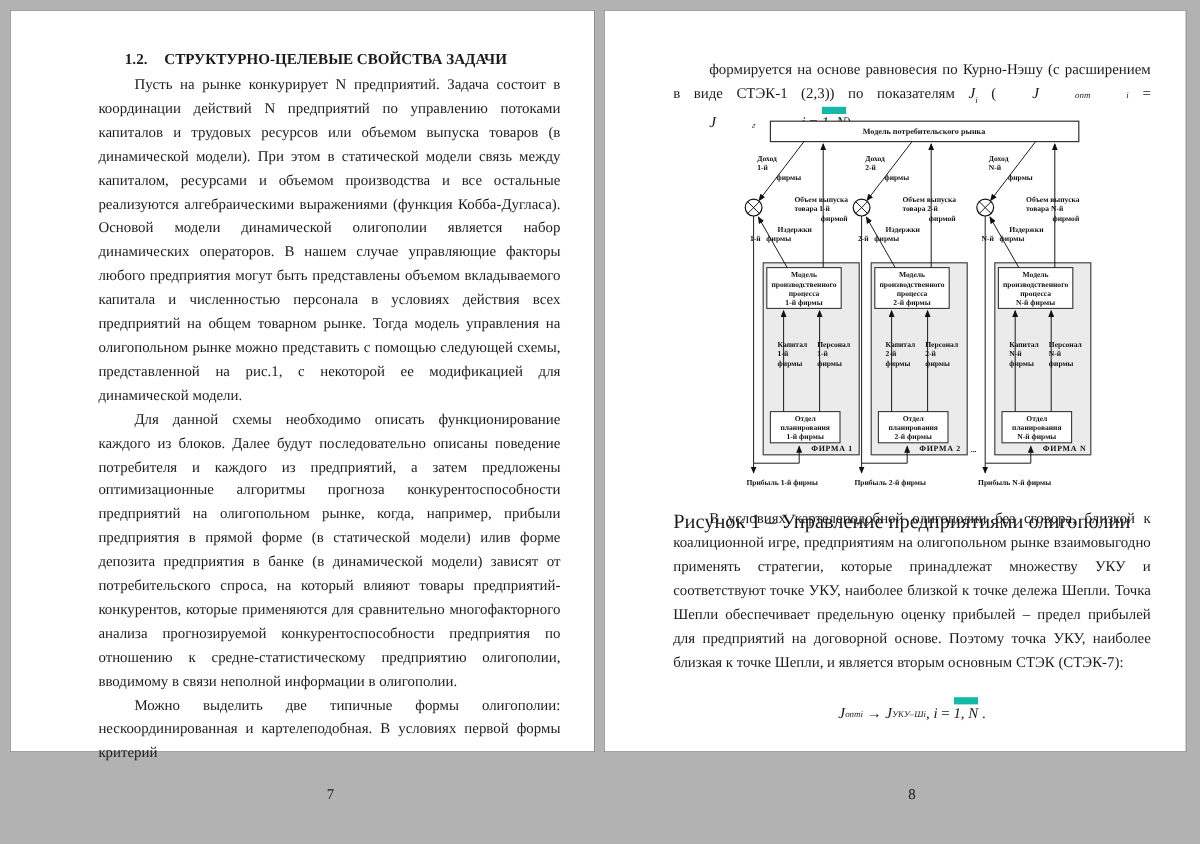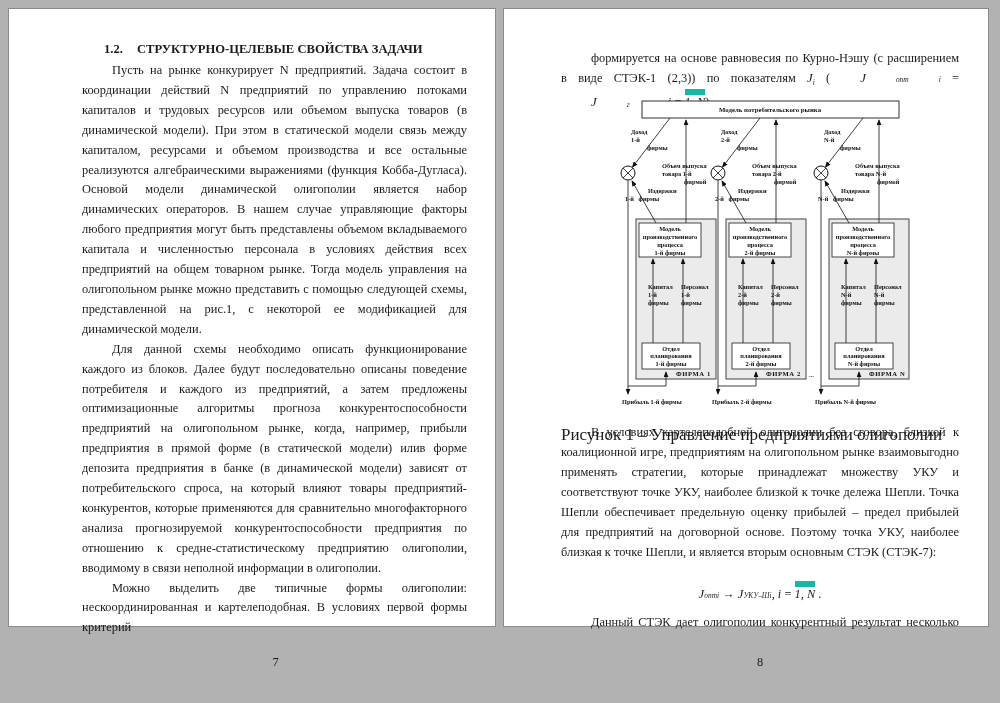--- a/index.html
+++ b/index.html
@@ -234,18 +234,17 @@
             <span>УКУ–Ш</span>
             <span>i</span>
           </span>
         </span><span>,</span>
       <span class="fit">i</span>
       <span>=</span>
       <span class="ov">1, N</span>
       <span>.</span>
     </div>
 
-    <p class="para rp-block" id="rp-closing">Данный СТЭК дает олигополии конкурентный результат несколько</p>
 
     <div class="pagenum">8</div>
   </div>
 
 </div>
 
 </body></html>

